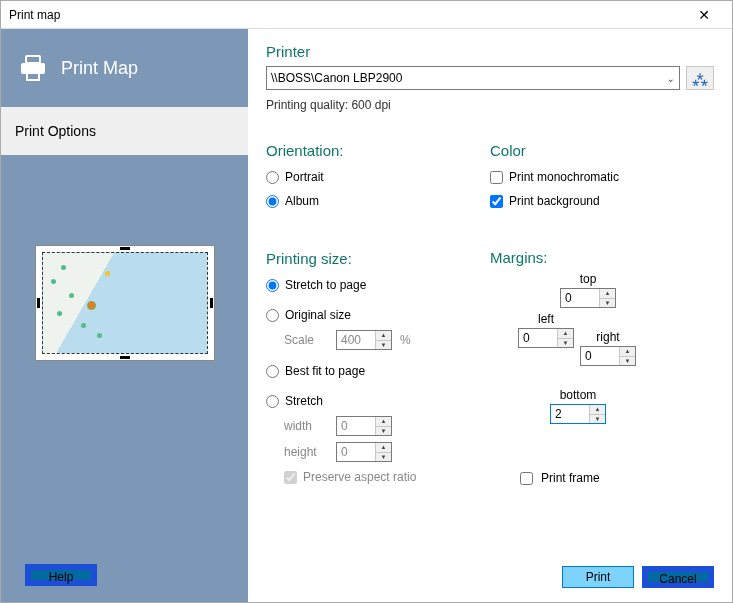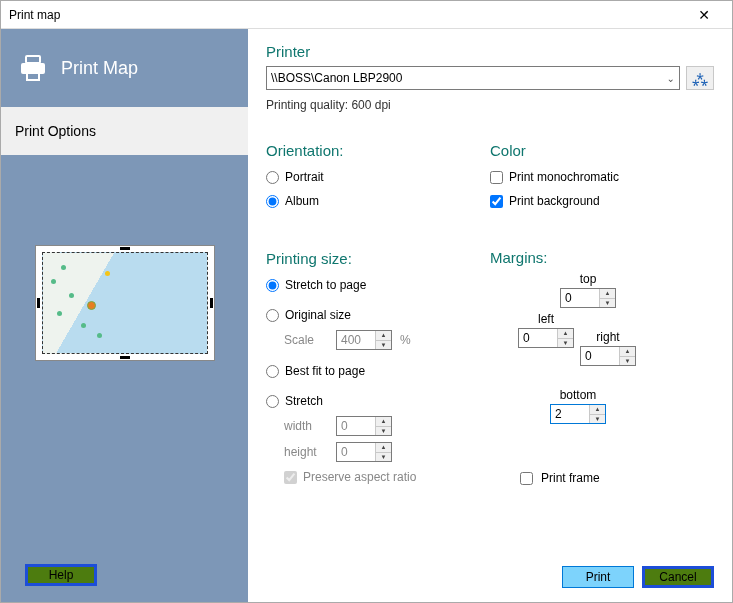--- a/index.html
+++ b/index.html
@@ -85,22 +85,22 @@
     background: linear-gradient(120deg, #eef3ee 0 32%, #b9dcef 32% 100%);
     overflow: hidden;
   }
   .tick { position: absolute; background: #000; }
   .tick.h { height: 3px; width: 10px; }
   .tick.v { width: 3px; height: 10px; }
   .help-wrap { margin-top: auto; padding: 0 0 16px 24px; }
   .btn {
     min-width: 72px;
     height: 22px;
-    background: #4d7c0f;
-    border: 3px solid #1d4ed8;
+    background: #0369a1;
+    border: 6px solid #1d4ed8;
     font-size: 12px;
     cursor: default;
     padding: 0 10px;
   }
   .btn.primary {
     background: #7dd3fc;
     border: 1px solid #0078d7;
   }
   .content {
     flex: 1;

